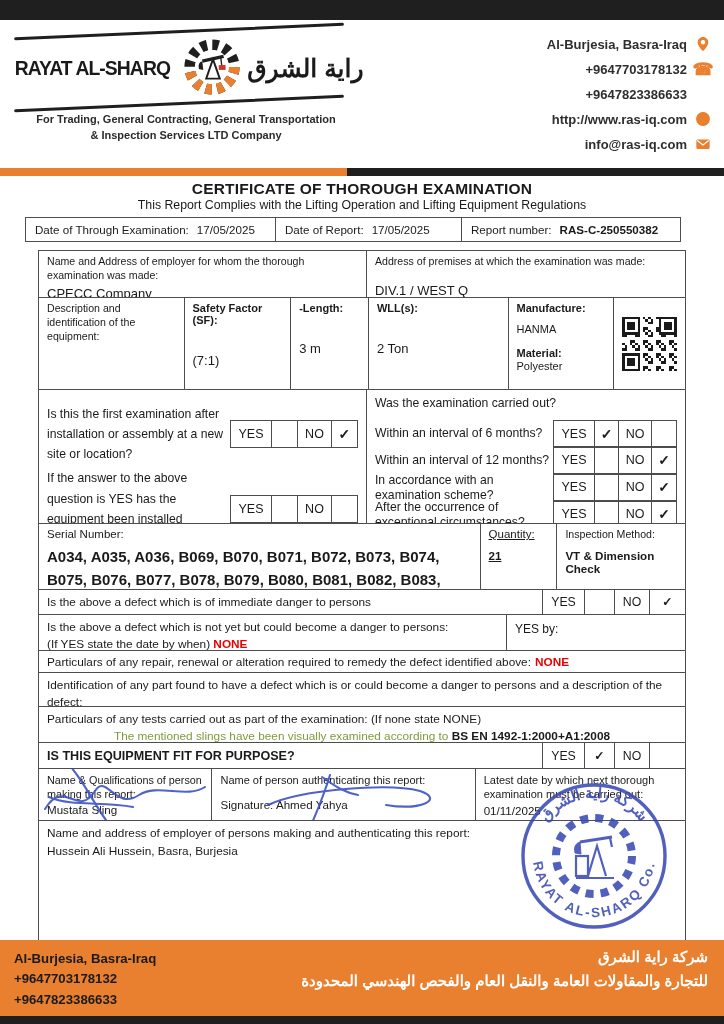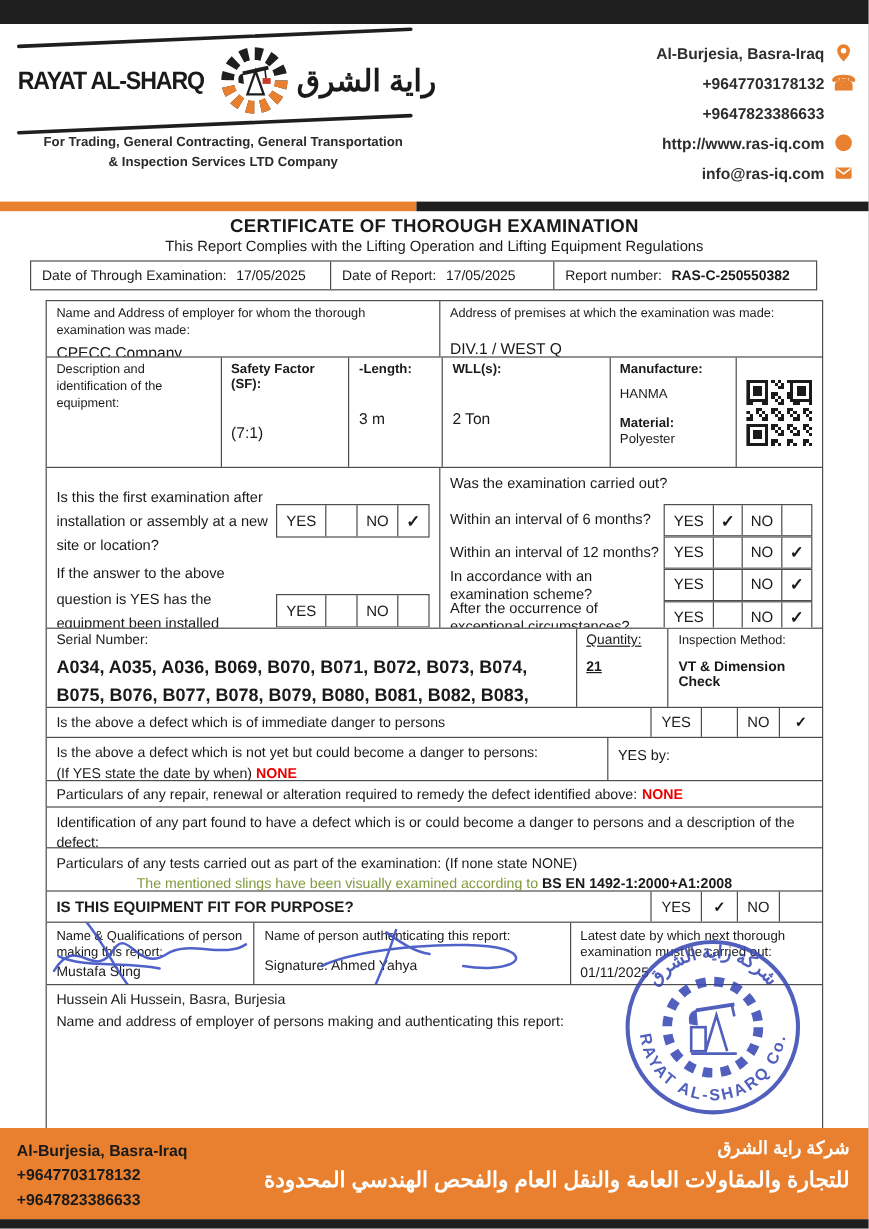--- a/index.html
+++ b/index.html
@@ -124,21 +124,21 @@
 
   .stamp{position:absolute; left:518px; top:780px; width:152px; height:152px; z-index:5; opacity:.88;}
   .stamp svg{width:152px; height:152px;}
   .stamp .ring{fill:none; stroke:var(--stamp-blue);}
   .stamp text{fill:var(--stamp-blue); font-weight:bold;}
 
   .footer{position:absolute; left:0; top:940px; width:724px; height:76px; background:var(--orange);}
   .footer-left{position:absolute; left:14px; top:9px; font-weight:bold; font-size:13.2px; color:#1a1a1a; line-height:1.55;}
   .footer-right{position:absolute; right:16px; top:8px; text-align:right; color:#fff; font-weight:bold; direction:rtl;}
   .footer-right .l1{font-size:15px; margin-bottom:6px;}
-  .footer-right .l2{font-size:18px;margin-left:42px;}
+  .footer-right .l2{font-size:15px;margin-left:42px;}
 
   .qr-box svg{width:62px; height:62px;}
 </style>
 </head>
 <body>
 
 <div class="page">
   <div class="topbar"></div>
 
   <div class="header">
@@ -625,22 +625,22 @@
         </svg>
       </div>
       <div class="cell ck3">
         <div class="sig-label" style="font-size:11px">Latest date by which next thorough examination must be carried out:</div>
         <div class="sig-name">01/11/2025</div>
       </div>
     </div>
 
     <div class="row row-l">
       <div class="cell cl1">
+        <div>Name and address of employer of persons making and authenticating this report:</div>
         <div>Hussein Ali Hussein, Basra, Burjesia</div>
-        <div>Name and address of employer of persons making and authenticating this report:</div>
       </div>
     </div>
   </div>
 
   <div class="stamp">
     <svg viewBox="0 0 152 152">
       <defs>
         <path id="arcTop" d="M 18,76 A 58,58 0 0 1 134,76"></path>
         <path id="arcBot" d="M 15,76 A 61,61 0 0 0 137,76"></path>
       </defs>

